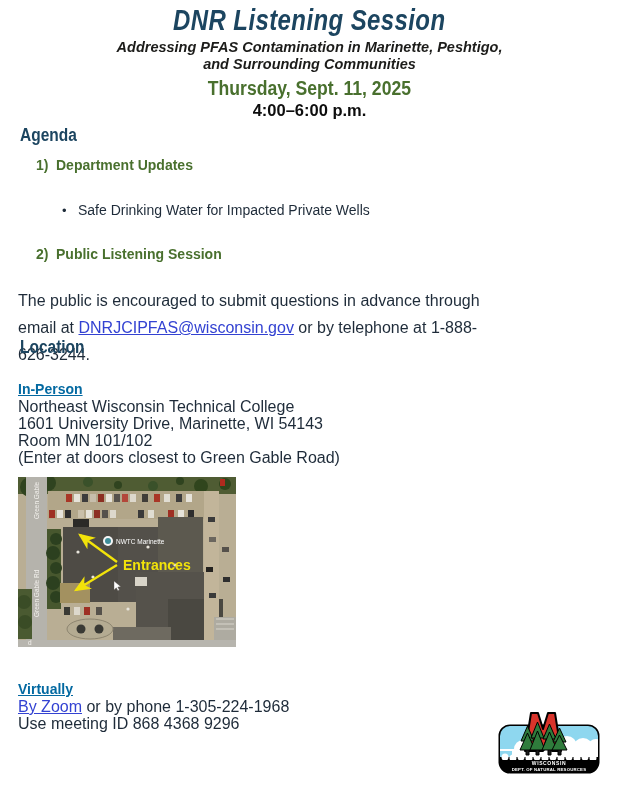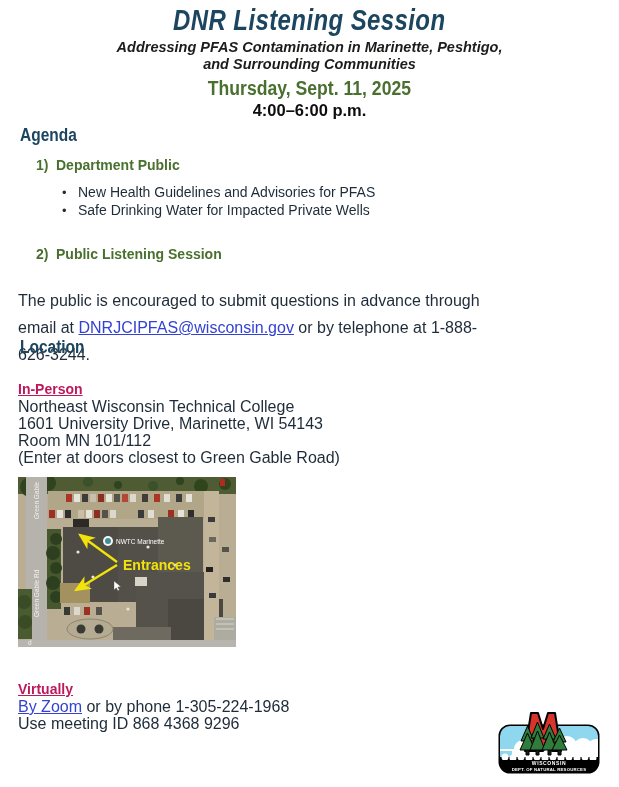--- a/index.html
+++ b/index.html
@@ -19,21 +19,21 @@
   .date { font-size:20px; font-weight:bold; }
   .time { font-size:16.5px; font-weight:bold; color:#0d0d0d; }
   h2 { font-size:18px; font-weight:bold; }
   .num-item { font-size:14px; font-weight:bold; }
   .num-item .num { position:absolute; left:36px; }
   .num-item .lbl { position:absolute; left:56px; white-space:nowrap; }
   .bullet-line { position:absolute; left:62px; font-size:14px; white-space:nowrap; }
   .bullet-line .dot { display:inline-block; width:16px; font-size:13px; }
   .body-text { font-size:16px; line-height:27px; }
   .addr { font-size:16px; line-height:17px; white-space:nowrap;text-align:center; }
-  .ul-label { font-size:14px; font-weight:bold; text-decoration:underline; color:#be185d; white-space:nowrap; }
+  .ul-label { font-size:14px; font-weight:bold; text-decoration:underline; color:#0369a1; white-space:nowrap; }
   a.doc-link { color:#3342d2; text-decoration:underline; cursor:pointer; }
   .map-wrap { left:18px; top:477px; width:218px; height:170px; }
   .logo-wrap { left:497px; top:709px; width:104px; height:66px; }
   svg { display:block; }
   .svg-sans { font-family:"Liberation Sans", sans-serif; }
 </style>
 </head>
 <body>
 
 <div id="page">
@@ -51,26 +51,23 @@
   <div class="abs center-row" style="top:101px;">
     <span class="time">4:00–6:00 p.m.</span>
   </div>
 
   <div class="abs" style="left:20px; top:125px;">
     <h2 class="navy cond-l">Agenda</h2>
   </div>
 
   <div class="num-item green">
     <span class="abs num" style="top:157px;">1)</span>
-    <span class="abs lbl" style="top:157px;">Department Public</span>
-  </div>
-
-  <div class="abs bullet-line" style="top:184px;">
-    <span class="dot">•</span><span>New Health Guidelines and Advisories for PFAS</span>
-  </div>
+    <span class="abs lbl" style="top:157px;">Department Updates</span>
+  </div>
+
   <div class="abs bullet-line" style="top:202px;">
     <span class="dot">•</span><span>Safe Drinking Water for Impacted Private Wells</span>
   </div>
 
   <div class="num-item green">
     <span class="abs num" style="top:246px;">2)</span>
     <span class="abs lbl" style="top:246px;">Public Listening Session</span>
   </div>
 
   <p class="abs body-text" style="left:18px; top:287px; width:478px;">
@@ -78,21 +75,21 @@
     <a class="doc-link">DNRJCIPFAS@wisconsin.gov</a><span> or by telephone at 1-888-626-3244.</span>
   </p>
 
   <div class="abs" style="left:20px; top:337px;">
     <h2 class="navy cond-l">Location</h2>
   </div>
 
   <div class="abs ul-label" style="left:18px; top:381px;">In-Person</div>
   <div class="abs addr" style="left:18px; top:398px;">Northeast Wisconsin Technical College</div>
   <div class="abs addr" style="left:18px; top:415px;">1601 University Drive, Marinette, WI 54143</div>
-  <div class="abs addr" style="left:18px; top:432px;">Room MN 101/112</div>
+  <div class="abs addr" style="left:18px; top:432px;">Room MN 101/102</div>
   <div class="abs addr" style="left:18px; top:449px;">(Enter at doors closest to Green Gable Road)</div>
 
   <div class="abs map-wrap">
     <svg class="svg-sans" width="218" height="170" viewBox="0 0 218 170">
       <defs>
         <marker id="ah" markerWidth="8" markerHeight="8" refX="6" refY="3" orient="auto">
           <path d="M0,0 L7,3 L0,6 L2,3 Z" fill="#f2e30a"></path>
         </marker>
       </defs>
 

